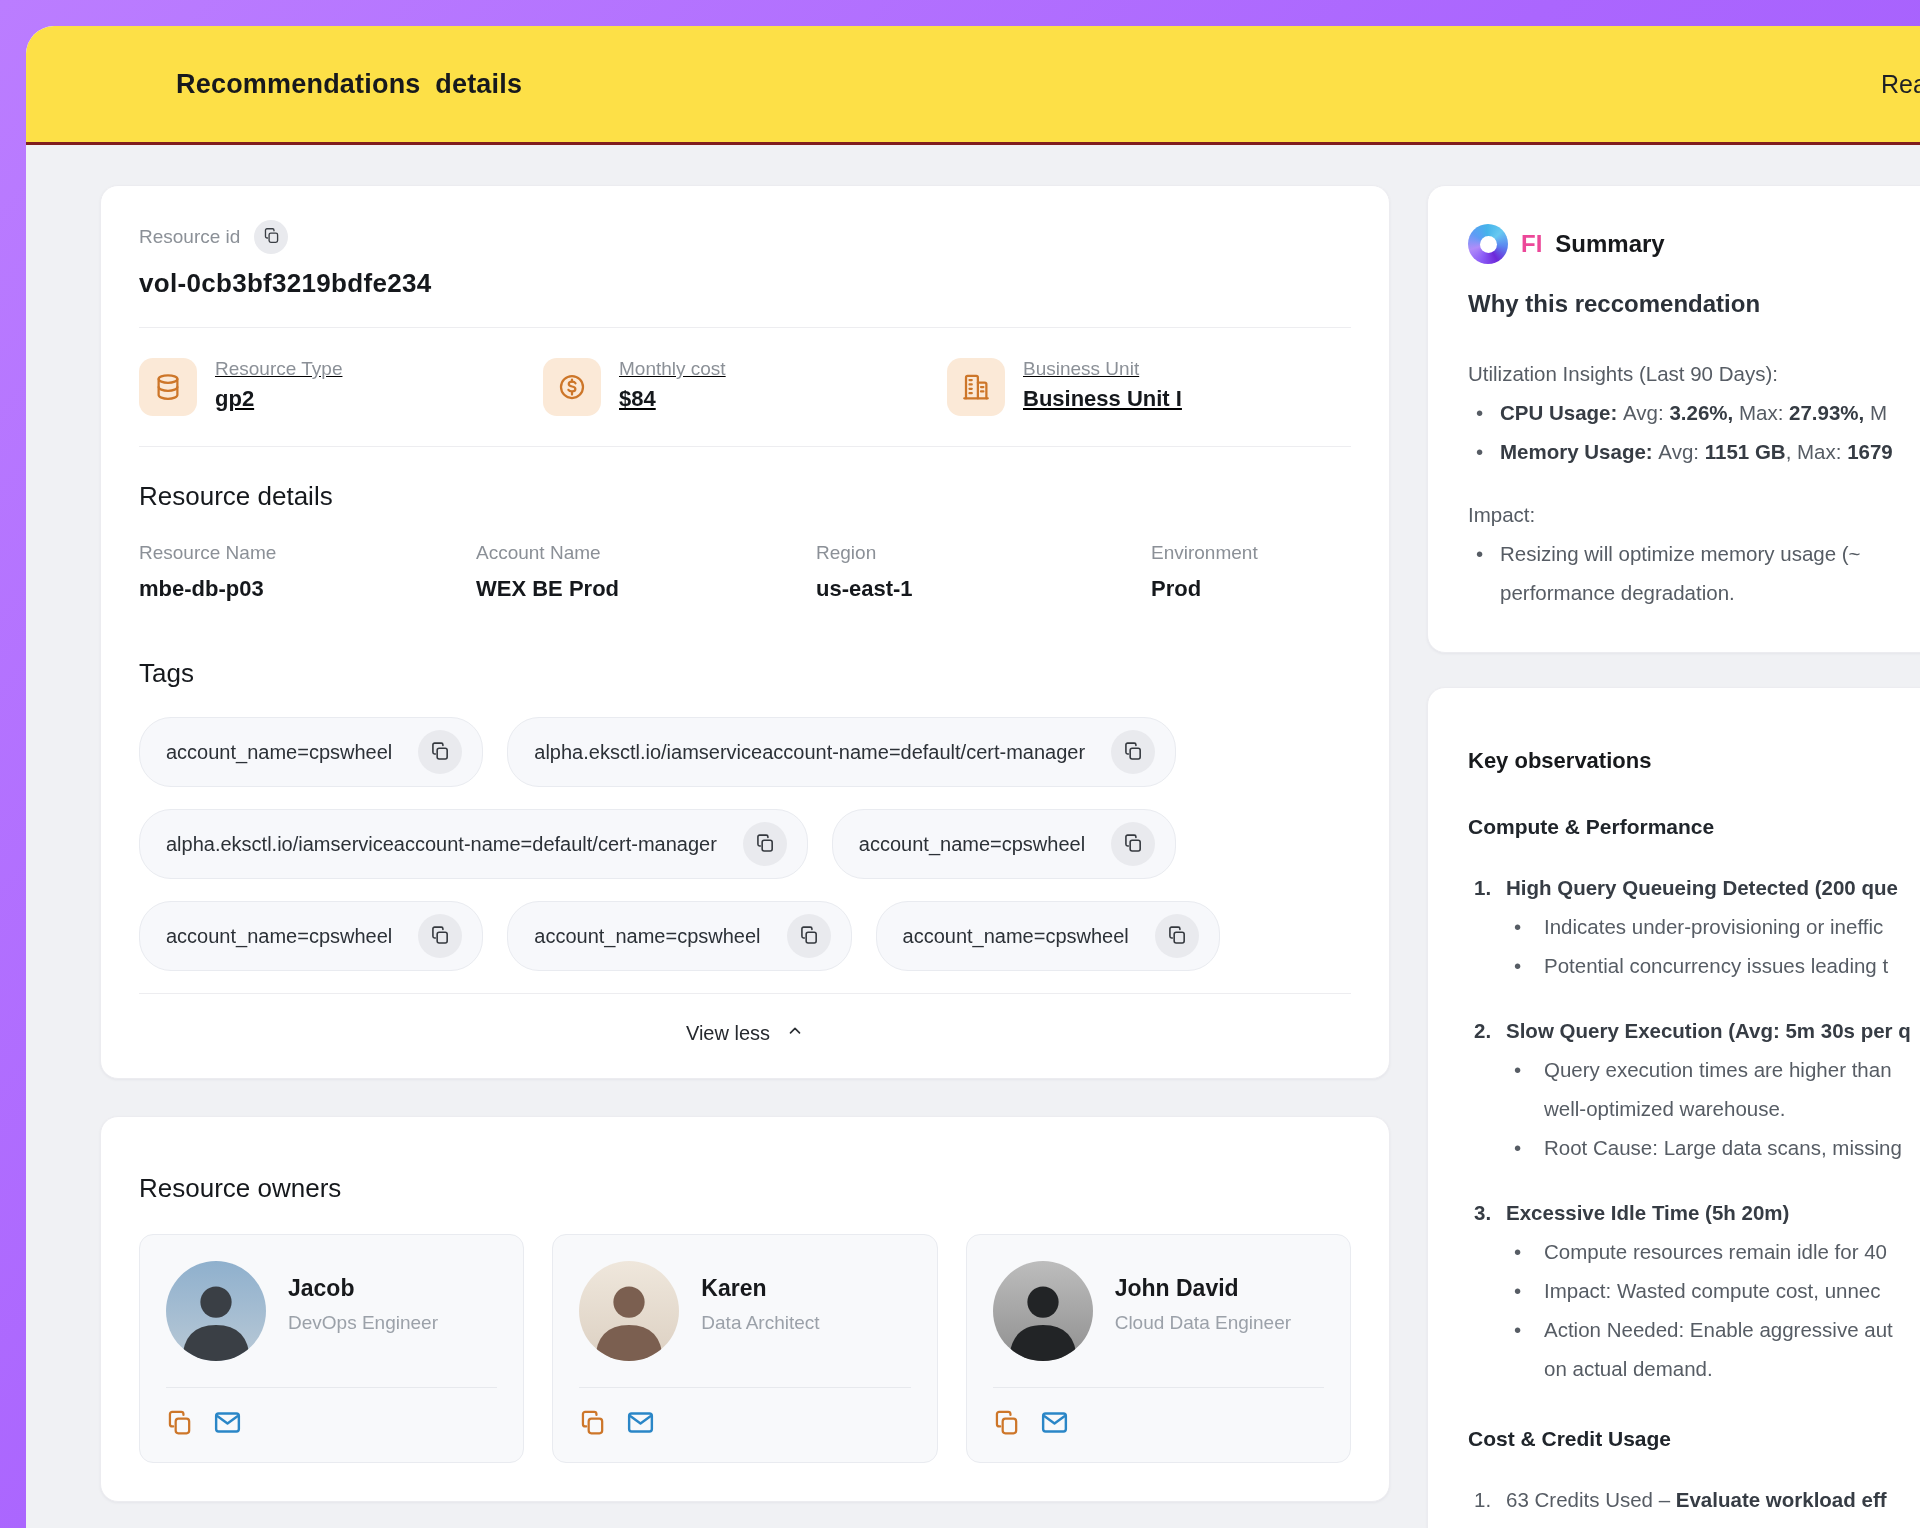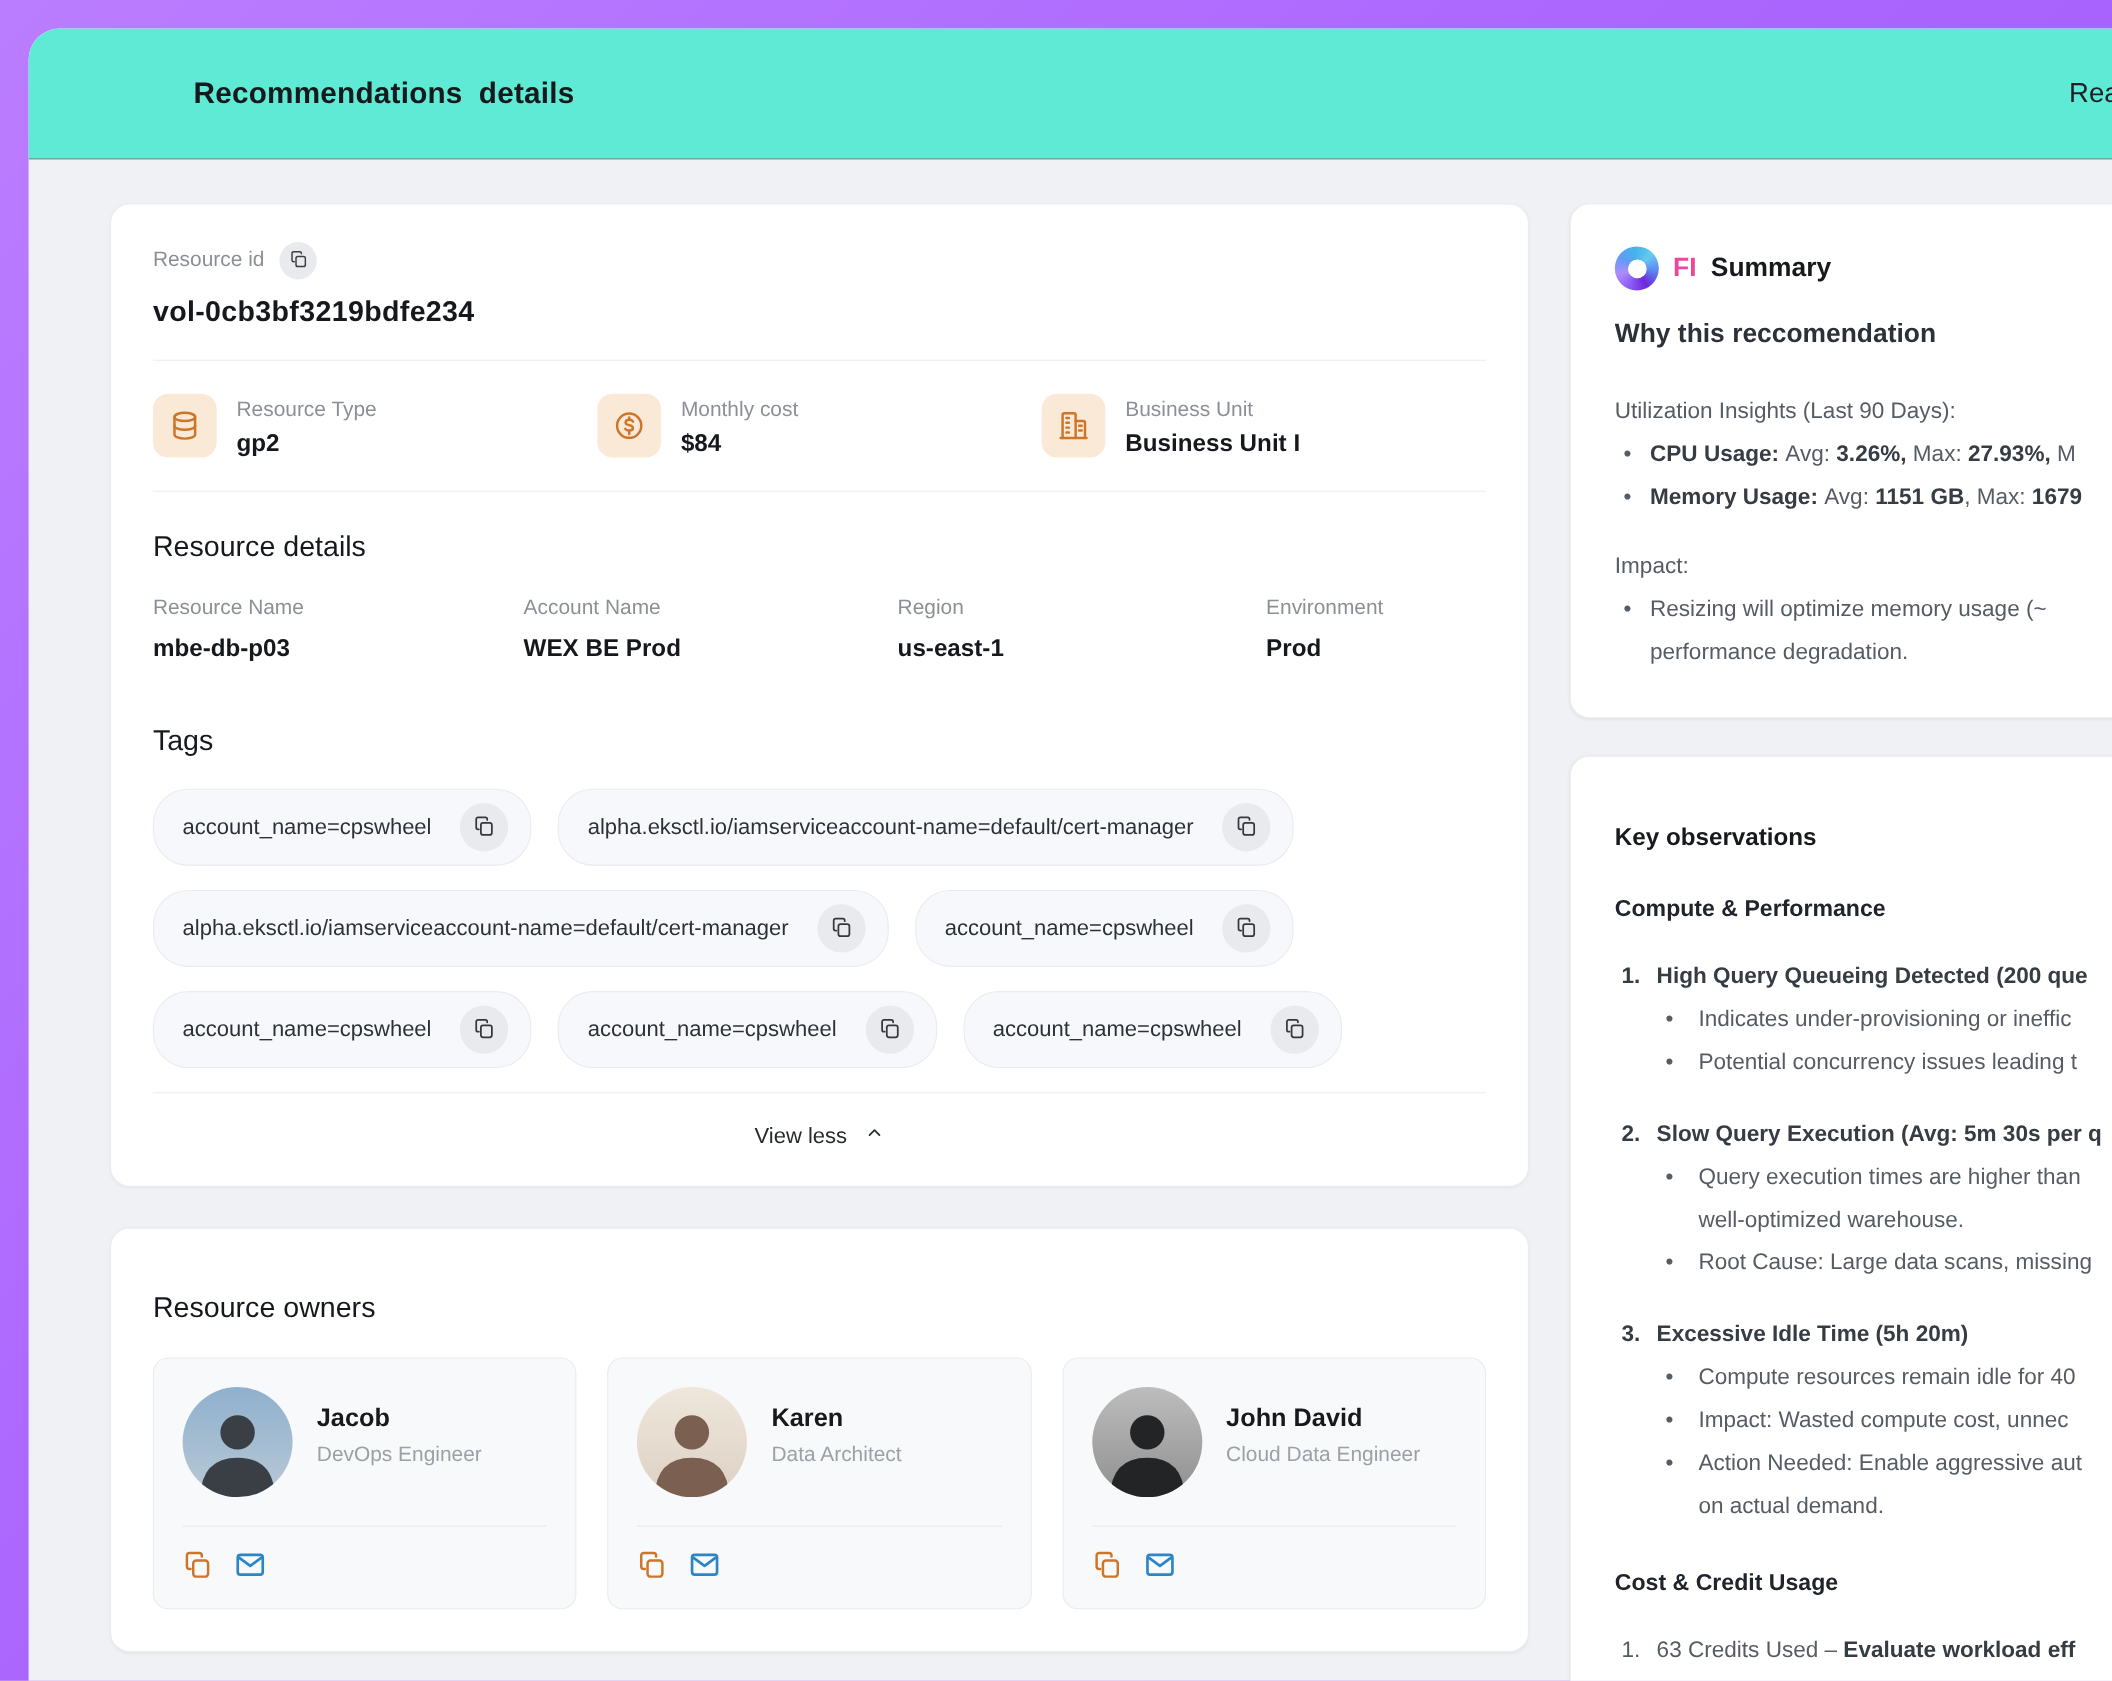--- a/index.html
+++ b/index.html
@@ -4,21 +4,21 @@
 <style>
   html,body{width:1920px;height:1528px;margin:0;overflow:hidden;
     font-family:"Liberation Sans", sans-serif;}
   body{background:linear-gradient(135deg,#bb7dff 0%,#ab66fe 45%,#9e56fb 100%);}
   *{box-sizing:border-box;}
 
   .app{position:absolute;left:26px;top:26px;right:0;bottom:0;
     background:#f0f1f4;border-top-left-radius:28px;overflow:hidden;}
 
   
-  .header{height:119px;background:#5eead4;border-bottom:1px solid #7f1d1d;
+  .header{height:119px;background:#fde047;border-bottom:3px solid #7f1d1d;
     border-top-left-radius:28px;position:relative;}
   .page-title{position:absolute;left:150px;top:50%;transform:translateY(-50%);
     font-size:27px;font-weight:700;color:#17191d;letter-spacing:.2px;word-spacing:7px;}
   .header-partial{position:absolute;left:1855px;top:50%;transform:translateY(-50%);
     font-size:25px;color:#1d2025;white-space:nowrap;}
 
   
   .content{position:relative;height:1383px;}
   .main-col{position:absolute;left:74px;top:40px;width:1290px;}
   .sidebar{position:absolute;left:1401px;top:40px;width:640px;
@@ -31,21 +31,21 @@
   .resource-card{padding:34px 38px 6px;}
   .rid-label-row{display:flex;align-items:center;gap:14px;}
   .field-label{font-size:19px;color:#8b9097;}
   .chip-copy{width:34px;height:34px;border-radius:50%;background:#e9eaee;color:#3a3e44;
     display:grid;place-items:center;border:none;cursor:pointer;}
   .chip-copy svg{width:17px;height:17px;}
   .rid-value{margin-top:14px;font-size:26px;font-weight:600;color:#15181c;letter-spacing:.3px;}
   .divider{height:1px;background:#ededf0;}
   .div-1{margin-top:28px;}
   .stats-row{display:flex;margin-top:30px;}
-  .stat{display:flex;align-items:flex-end;gap:18px;width:412px;}
+  .stat{display:flex;align-items:flex-start;gap:18px;width:412px;text-decoration:underline;}
   .stat-icon{width:58px;height:58px;border-radius:14px;background:#fbe9d7;color:#cd7629;
     display:grid;place-items:center;}
   .stat-icon svg{width:30px;height:30px;}
   .stat-label{font-size:19px;color:#8b9097;}
   .stat-value{font-size:22px;font-weight:700;color:#15181c;margin-top:6px;}
   .div-2{margin-top:30px;}
   .section-heading{font-size:26px;font-weight:400;color:#15181c;}
   .rd-heading{margin-top:34px;}
   .details-grid{display:grid;grid-template-columns:337px 340px 335px auto;margin-top:30px;}
   .detail-value{font-size:22px;font-weight:700;color:#15181c;margin-top:12px;}

